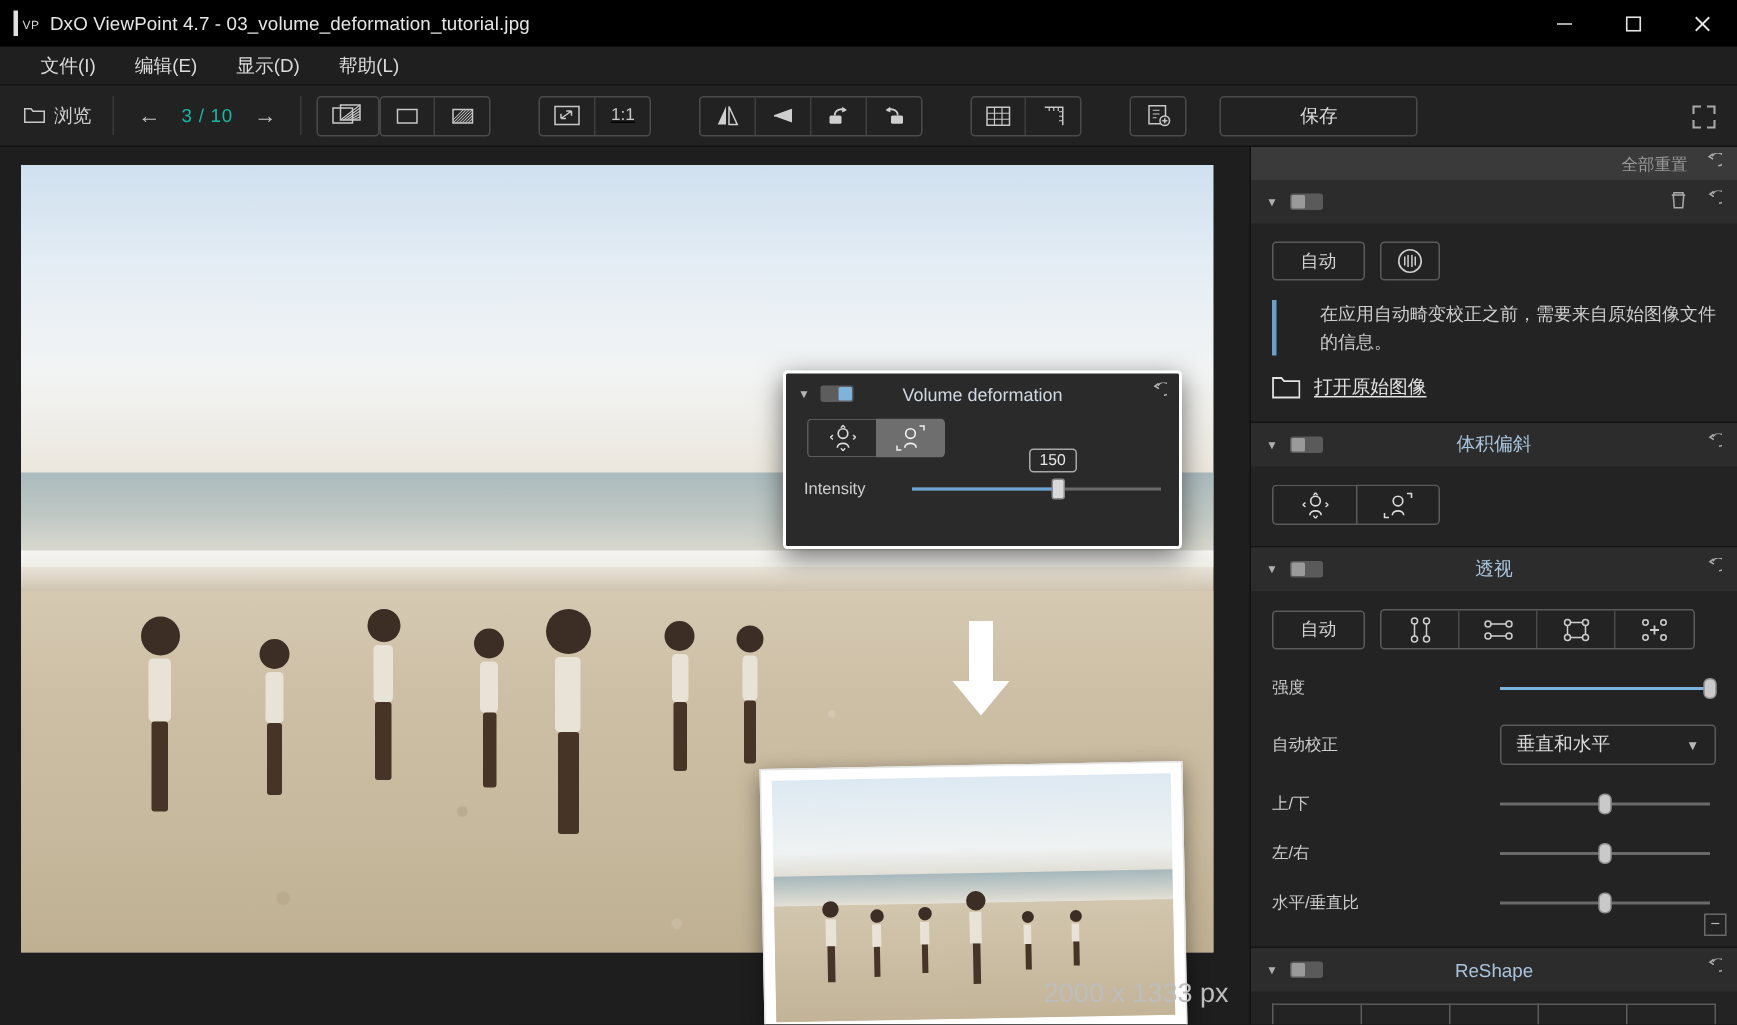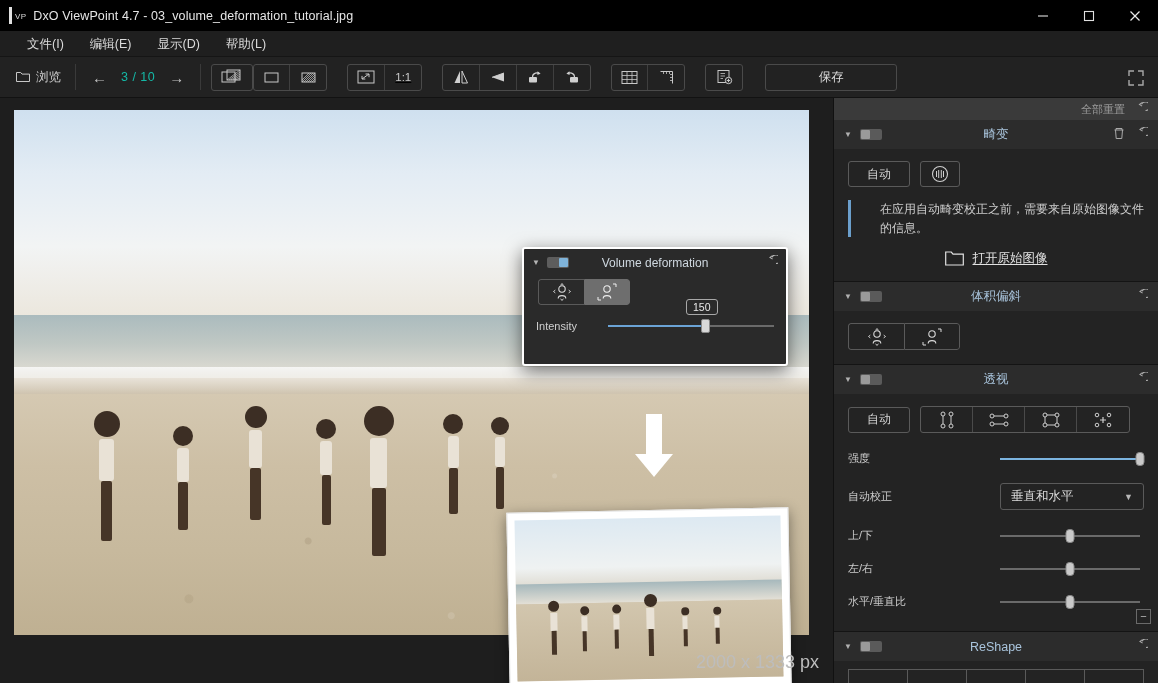--- a/index.html
+++ b/index.html
@@ -45,21 +45,21 @@
     padding: 0 14px 0 16px; height: 41px;
   }
   .tb-sep { width: 1px; height: 26px; background: #3a3a3a; }
   .tb-nav { display: flex; align-items: center; gap: 14px; padding: 0 16px; }
   .tb-arrow { color: #c4c4c4; font-size: 15px; line-height: 1; }
   .tb-count { color: #14b8a6; font-size: 12.5px; letter-spacing: .5px; }
   .tb-group {
     display: flex; border: 1px solid #4a4a4a; border-radius: 3px; overflow: hidden;
     height: 27px; margin-left: 10px;
   }
-  .tb-group.wide { margin-left: 20px; text-decoration: underline; }
+  .tb-group.wide { margin-left: 32px; text-decoration: underline; }
   .tb-btn {
     min-width: 36px; height: 25px; display: flex; align-items: center; justify-content: center;
     color: #c8c8c8; font-size: 11.5px; padding: 0 9px; background: transparent;
     border-right: 1px solid #3f3f3f;
   }
   .tb-btn:last-child { border-right: none; }
   .tb-save {
     margin-left: 22px; border: 1px solid #4a4a4a; border-radius: 3px; height: 27px;
     width: 132px; display: flex; align-items: center; justify-content: center;
     color: #dcdcdc; font-size: 12.5px;
@@ -212,21 +212,21 @@
   }
   .btn-icon {
     width: 40px; height: 26px; border: 1px solid #5a5a5a; border-radius: 3px;
     display: flex; align-items: center; justify-content: center;
   }
   .row { display: flex; align-items: center; gap: 10px; }
 
   .info-wrap { display: flex; margin-top: 13px; gap: 19px; }
   .info-bar { width: 3px; background: #6b9fcc; flex: 0 0 3px; margin-right: 10px; }
   .info-text { color: #cdcdcd; font-size: 12px; line-height: 1.55; }
-  .open-raw { display: flex; align-items: center; gap: 9px; margin-top: 13px; justify-content: center; }
+  .open-raw { display: flex; align-items: center; gap: 9px; margin-top: 13px; }
   .open-raw-text {
     color: #e2e2e2; font-size: 12.5px; text-decoration: underline; text-underline-offset: 2px;
   }
 
   .seg { display: flex; border-radius: 3px; overflow: hidden; width: 112px; }
   .seg-btn {
     width: 56px; height: 27px; display: flex; align-items: center; justify-content: center;
     border: 1px solid #5a5a5a;
   }
   .seg-btn:first-child { border-right: none; border-radius: 3px 0 0 3px; }
@@ -566,21 +566,20 @@
             <path d="M11 8.5a4.3 4.3 0 1 0-4-6.2" fill="none" stroke="#aaa" stroke-width="1.1"></path>
             <path d="M7.4 .6 L5 2.4 L7.6 4.1" fill="none" stroke="#aaa" stroke-width="1.1"></path>
           </svg>
         </span>
       </div>
 
       <div class="sect">
         <div class="sect-head">
           <span class="sect-caret">▼</span>
           <span class="sw"></span>
-          <span class="sect-title">畸变</span>
           <span class="sect-icons">
             <span>
               <svg width="12" height="13" viewBox="0 0 12 13">
                 <path d="M1.5 3H10.5 M3 3V1.5H9V3 M2.5 3L3.2 11.5H8.8L9.5 3" fill="none" stroke="#aaa" stroke-width="1"></path>
               </svg>
             </span>
             <span>
               <svg width="13" height="12" viewBox="0 0 13 12">
                 <path d="M11 8.5a4.3 4.3 0 1 0-4-6.2" fill="none" stroke="#aaa" stroke-width="1.1"></path>
                 <path d="M7.4 .6 L5 2.4 L7.6 4.1" fill="none" stroke="#aaa" stroke-width="1.1"></path>

